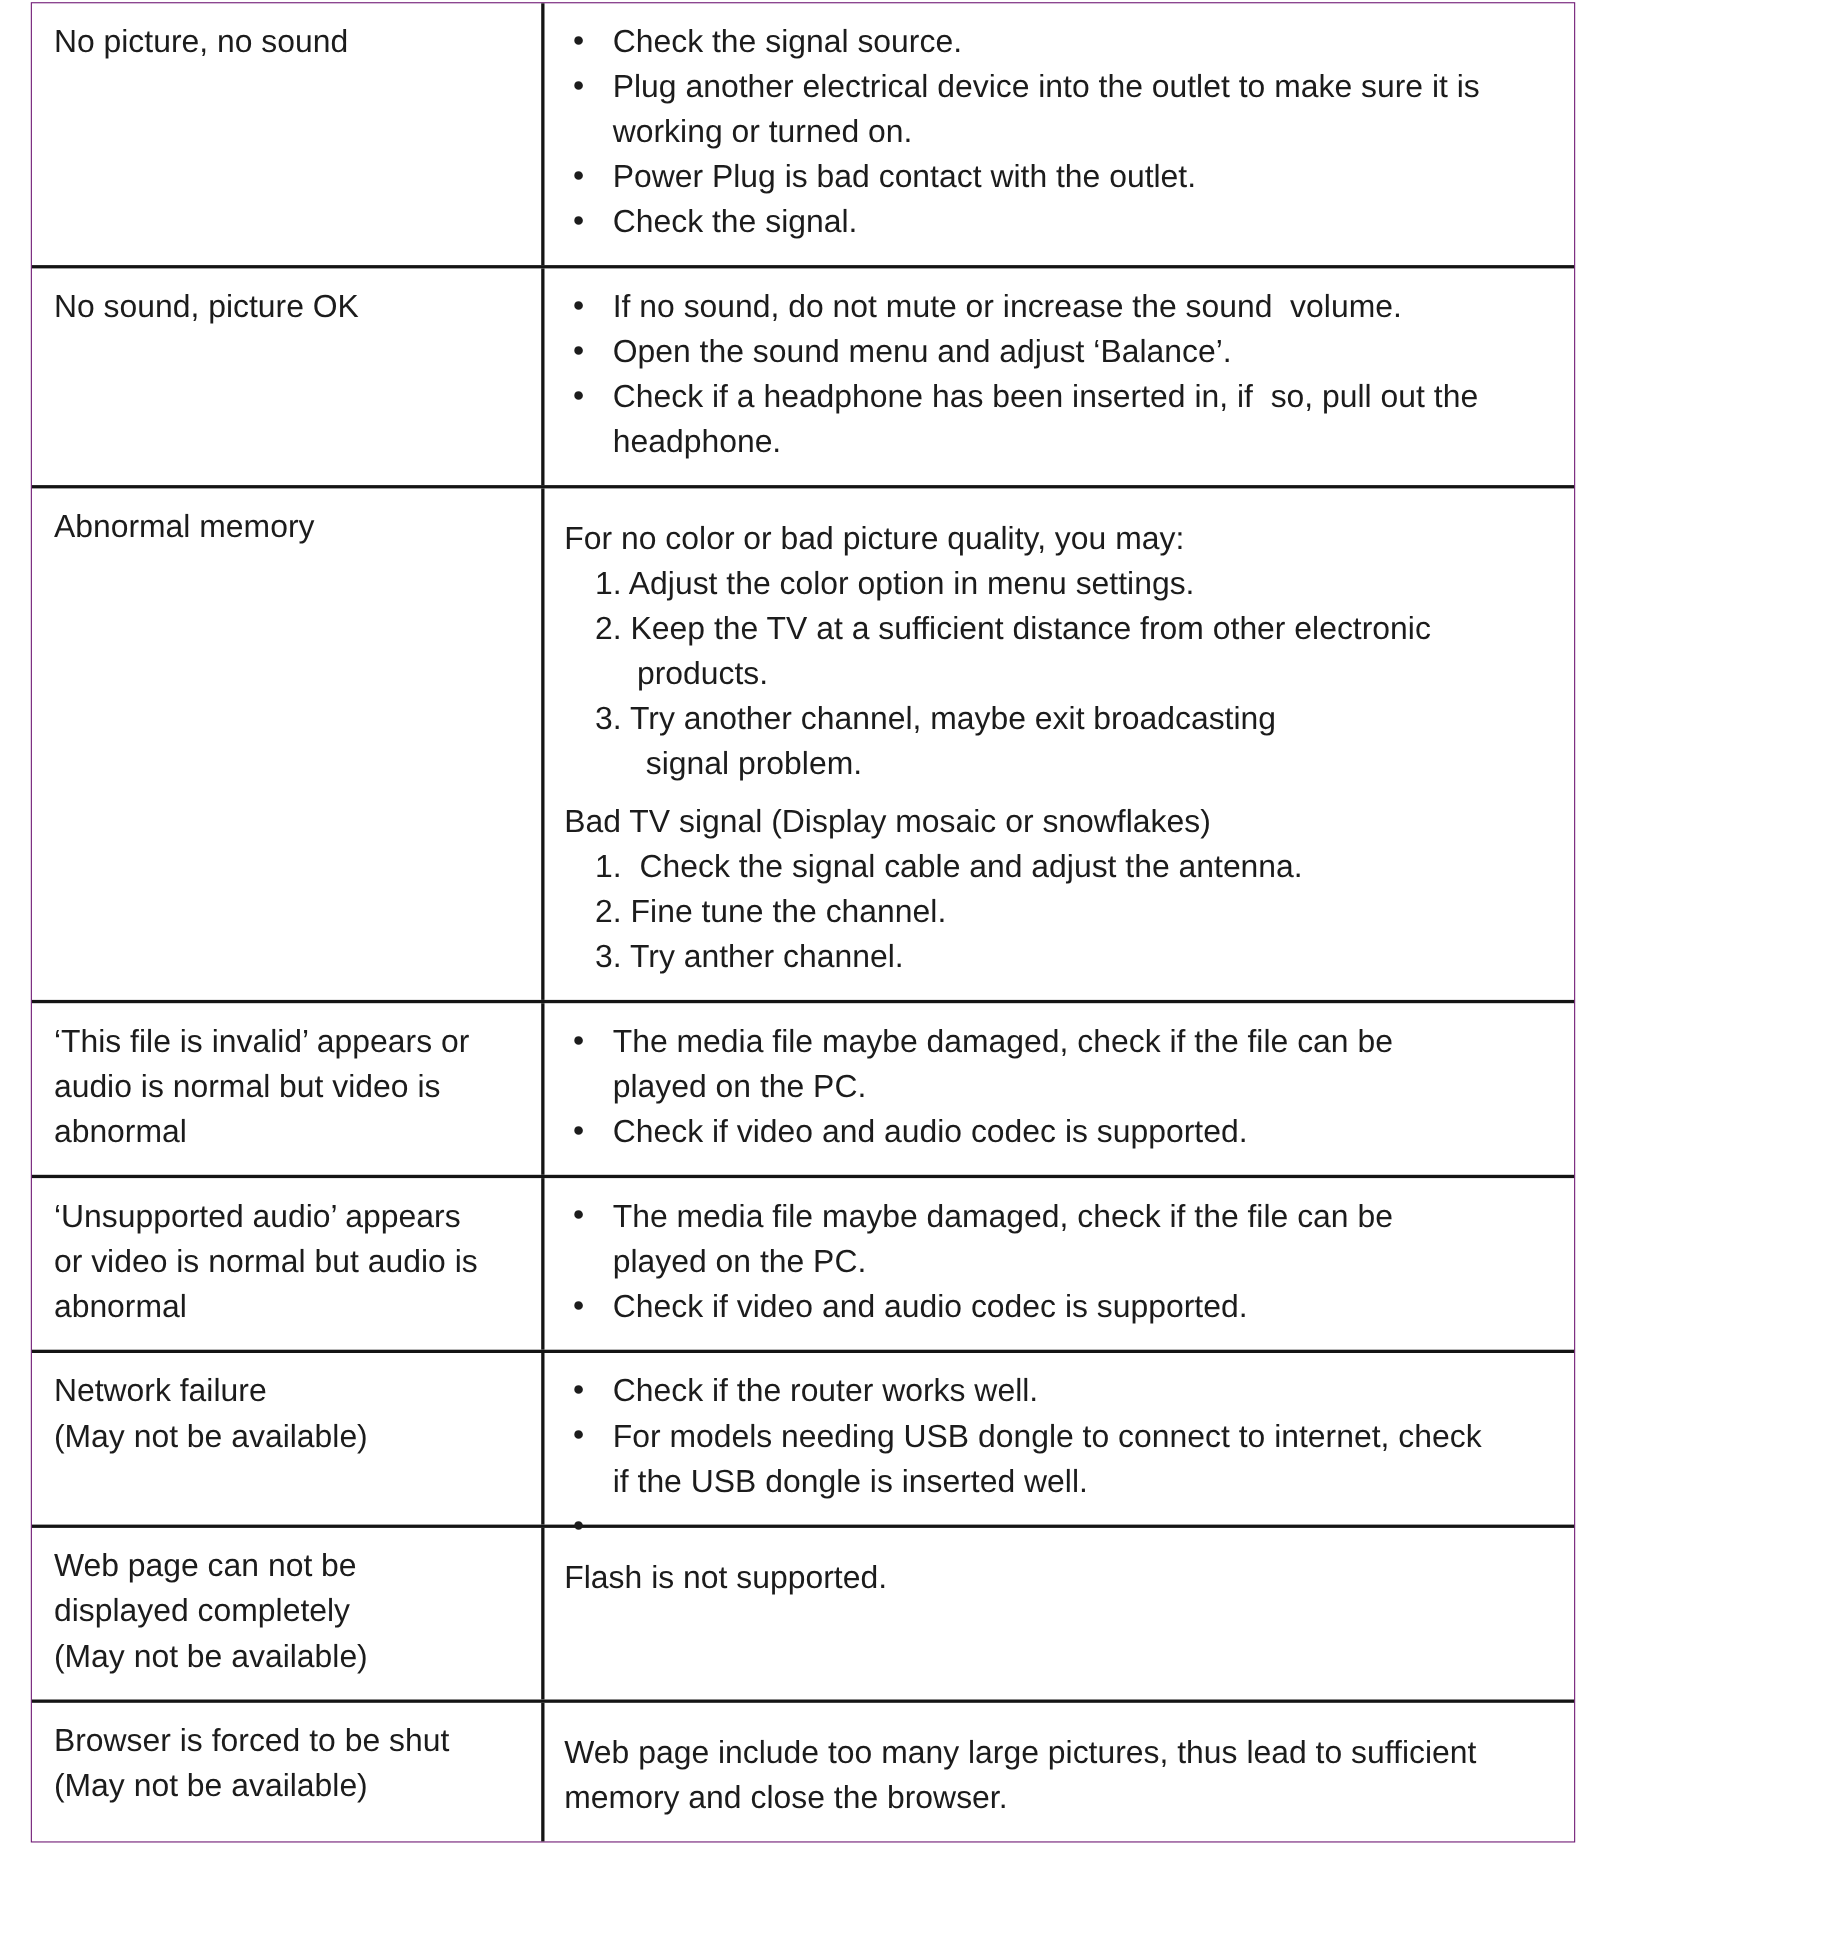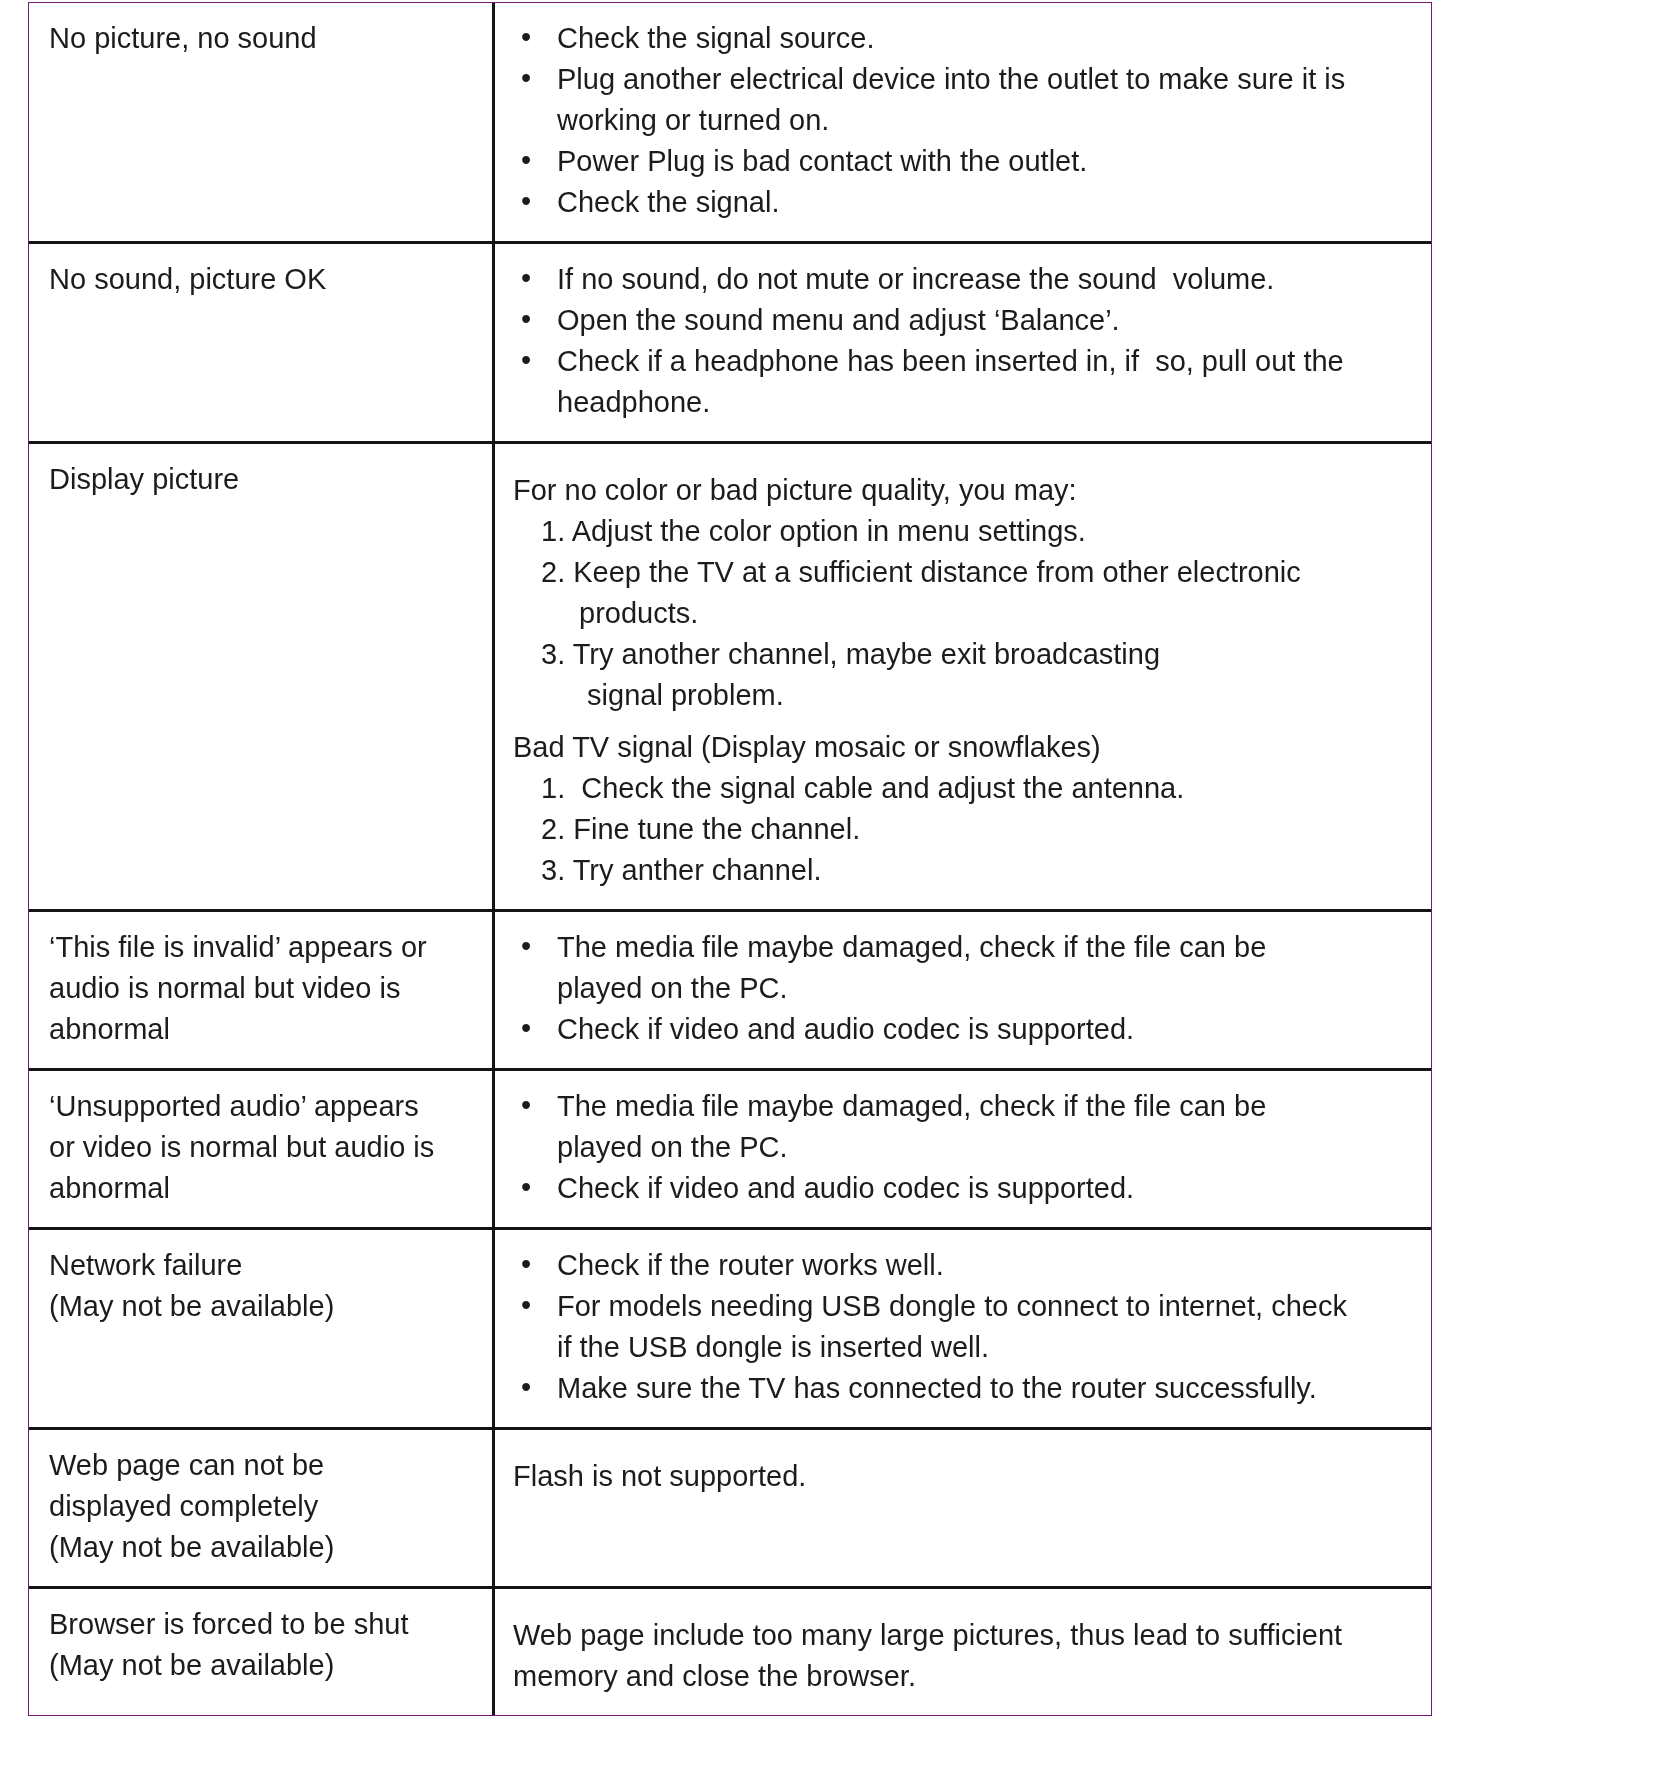--- a/index.html
+++ b/index.html
@@ -81,21 +81,21 @@
     </div>
     <div class="t-row">
       <div class="cell problem">
         <div class="p-line">No sound, picture OK</div>
       </div>
       <div class="cell solution"><div class="bullet-item"><span class="bullet">•</span><span class="b-text">If no sound, do not mute or increase the sound  volume.</span></div><div class="bullet-item"><span class="bullet">•</span><span class="b-text">Open the sound menu and adjust ‘Balance’.</span></div><div class="bullet-item"><span class="bullet">•</span><span class="b-text">Check if a headphone has been inserted in, if  so, pull out the
 headphone.</span></div></div>
     </div>
     <div class="t-row">
       <div class="cell problem">
-        <div class="p-line">Display picture</div>
+        <div class="p-line">Abnormal memory</div>
       </div>
       <div class="cell solution"><div class="text-line">For no color or bad picture quality, you may:</div><div class="num-item">1. Adjust the color option in menu settings.</div><div class="num-item">2. Keep the TV at a sufficient distance from other electronic
 products.</div><div class="num-item">3. Try another channel, maybe exit broadcasting
  signal problem.</div><div class="text-line">Bad TV signal (Display mosaic or snowflakes)</div><div class="num-item">1.  Check the signal cable and adjust the antenna.</div><div class="num-item">2. Fine tune the channel.</div><div class="num-item">3. Try anther channel.</div></div>
     </div>
     <div class="t-row">
       <div class="cell problem">
         <div class="p-line">‘This file is invalid’ appears or</div>
         <div class="p-line">audio is normal but video is</div>
         <div class="p-line">abnormal</div>
@@ -111,21 +111,21 @@
       </div>
       <div class="cell solution"><div class="bullet-item"><span class="bullet">•</span><span class="b-text">The media file maybe damaged, check if the file can be
 played on the PC.</span></div><div class="bullet-item"><span class="bullet">•</span><span class="b-text">Check if video and audio codec is supported.</span></div></div>
     </div>
     <div class="t-row">
       <div class="cell problem">
         <div class="p-line">Network failure</div>
         <div class="p-line">(May not be available)</div>
       </div>
       <div class="cell solution"><div class="bullet-item"><span class="bullet">•</span><span class="b-text">Check if the router works well.</span></div><div class="bullet-item"><span class="bullet">•</span><span class="b-text">For models needing USB dongle to connect to internet, check
-if the USB dongle is inserted well.</span></div><div class="bullet-item"><span class="bullet">•</span><span class="b-text">Make sure the TV has connected to the router successfully.</span></div></div>
+if the USB dongle is inserted well.</span></div><div class="bullet-item"><span class="bullet">•</span></div></div>
     </div>
     <div class="t-row">
       <div class="cell problem">
         <div class="p-line">Web page can not be</div>
         <div class="p-line">displayed completely</div>
         <div class="p-line">(May not be available)</div>
       </div>
       <div class="cell solution"><div class="text-line">Flash is not supported.</div></div>
     </div>
     <div class="t-row">

